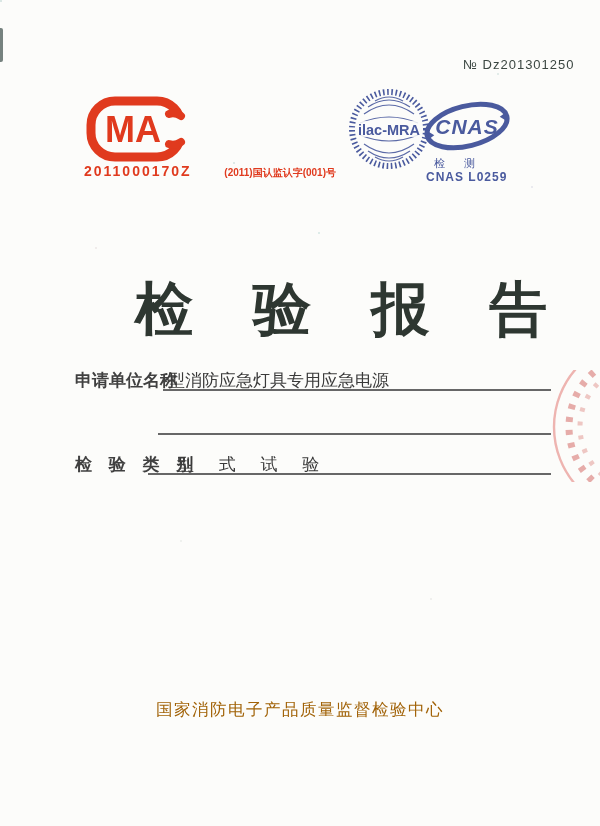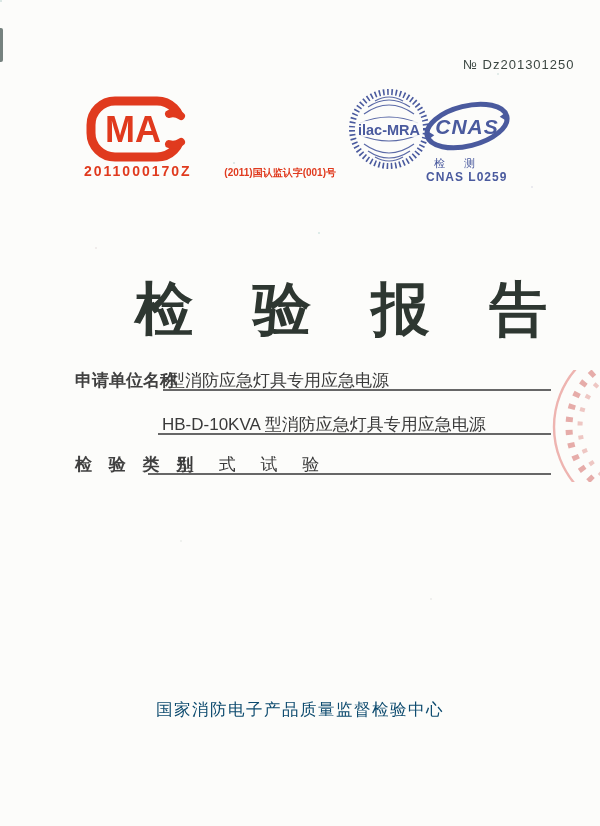--- a/index.html
+++ b/index.html
@@ -66,21 +66,21 @@
     position:absolute;
     font-size:17px;color:#3a3a3a;white-space:nowrap;
   }
   .form-line{
     position:absolute;height:2px;background:#4c4c4c;opacity:.85;
   }
   .label-spaced{letter-spacing:6px;}
   .value-spaced{letter-spacing:10px;margin-left:25px;}
   .footer-center{
     position:absolute;left:0;top:699px;width:600px;text-align:center;
-    font-size:16.5px;color:#0c4a6e;letter-spacing:1.5px;
+    font-size:16.5px;color:#a16207;letter-spacing:1.5px;
   }
   .stamp{
     position:absolute;left:548px;top:370px;width:52px;height:112px;
   }
 </style>
 </head>
 <body>
 
 <div class="page">
 
@@ -133,21 +133,20 @@
   </div>
   <div class="cnas-cap1" style="color:#4a5a9e;">检 测</div>
   <div class="cnas-cap2" style="color:#4a5a9e;">CNAS L0259</div>
 
   <div class="doc-title">检 验 报 告</div>
 
   <div class="form-label" style="top:369px;">申请单位名称</div>
   <div class="form-value" style="left:168px;top:369px;">型消防应急灯具专用应急电源</div>
   <div class="form-line" style="left:163px;top:389px;width:388px;"></div>
 
-  <div class="form-value" style="left:162px;top:413px;">HB-D-10KVA 型消防应急灯具专用应急电源</div>
   <div class="form-line" style="left:158px;top:433px;width:393px;"></div>
 
   <div class="form-label label-spaced" style="top:453px;">检 验 类 别</div>
   <div class="form-value value-spaced" style="left:152px;top:453px;">型 式 试 验</div>
   <div class="form-line" style="left:148px;top:473px;width:403px;"></div>
 
   <div class="stamp">
     <svg width="52" height="112" viewBox="548 370 52 112">
       <circle cx="642" cy="427" r="88" fill="none" stroke="rgba(225,120,115,0.55)" stroke-width="2.4"></circle>
       <circle cx="642" cy="427" r="73" fill="none" stroke="rgba(205,75,70,0.45)" stroke-width="7" stroke-dasharray="5,8"></circle>

